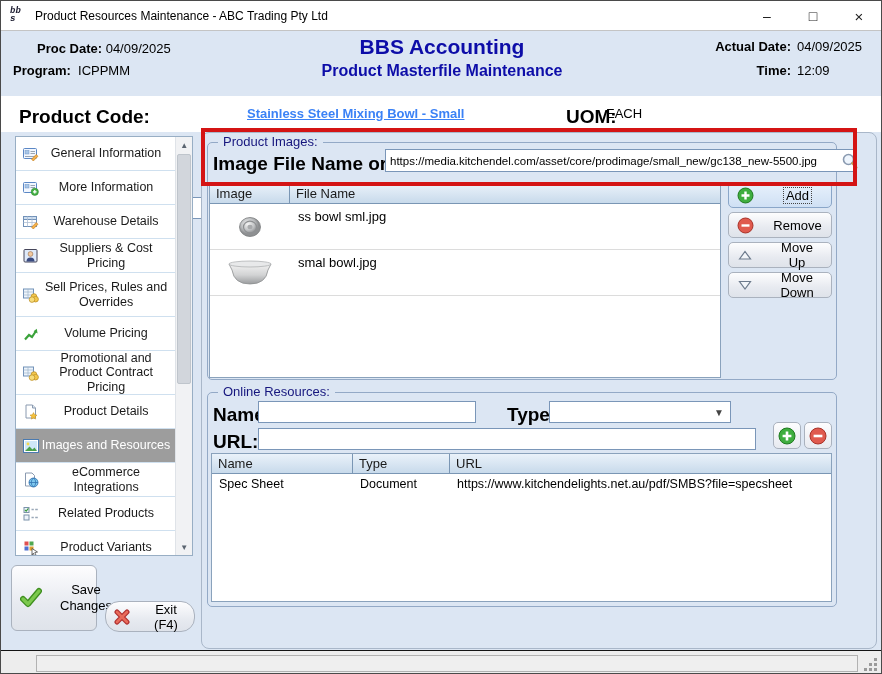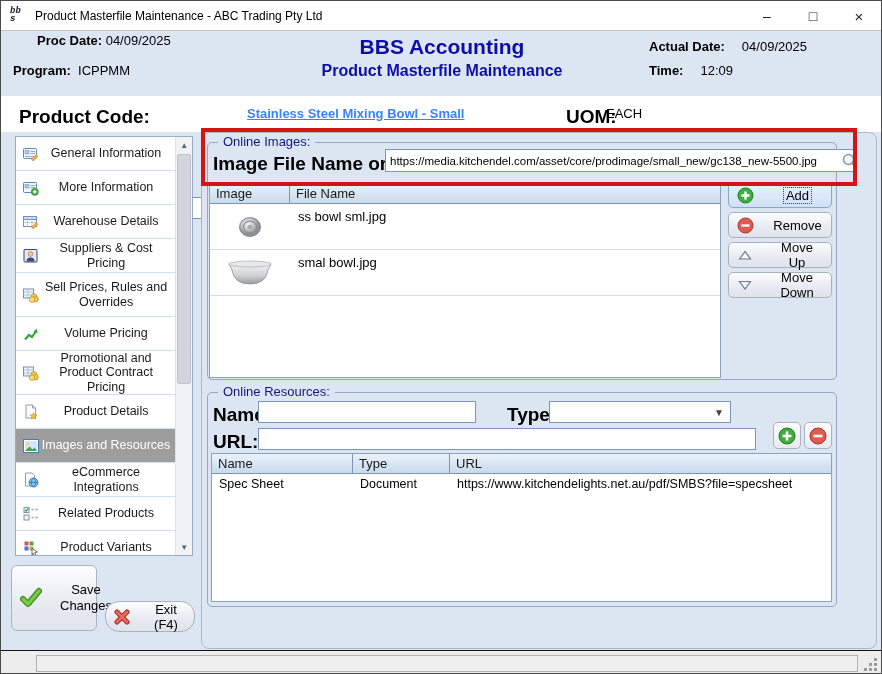--- a/index.html
+++ b/index.html
@@ -14,21 +14,21 @@
   .wc { position:absolute; top:0; width:36px; height:30px; display:flex; align-items:center; justify-content:center; font-size:14px; color:#222; cursor:default; }
   .wc-min { left:748px; } .wc-max { left:794px; } .wc-close { left:840px; font-size:15px; }
 
   
   .header { position:absolute; left:0; top:31px; width:100%; height:64px; background:#dce6f3; }
   .hl { position:absolute; font-size:13px; color:#000; }
   .hl b { font-weight:bold; }
   .center-title { position:absolute; left:260px; top:2px; width:362px; text-align:center; color:#0d0da8; }
   .center-title .t1 { font-size:21px; font-weight:bold; line-height:26px; }
   .center-title .t2 { font-size:16px; font-weight:bold; line-height:22px; }
-  .hr-row { position:absolute; right:12px; width:220px; display:flex; gap:17px; font-size:13px; }
+  .hr-row { position:absolute; right:12px; width:220px; display:flex; justify-content:flex-end; gap:6px; font-size:13px; }
   .hr-row .lab { font-weight:bold; }
   .hr-row .val { width:72px; text-align:left; }
 
   
   .prodbar { position:absolute; left:0; top:95px; width:100%; height:36px; background:#ffffff; }
   .lbl { font-weight:bold; font-size:19px; color:#000; }
   .pos { position:absolute; }
   .txt { border:1px solid #7a96b8; background:#fff; font-family:"Liberation Sans",sans-serif; font-size:12px; padding:2px 4px; color:#000; }
   .code-input-wrap { position:absolute; left:112px; top:101px; width:120px; height:22px; }
   .code-input-wrap input { width:100%; height:100%; padding-right:20px; }
@@ -113,28 +113,28 @@
 </head>
 <body>
 
 <div class="win">
 
   <div class="titlebar">
     <div class="app-logo">
       <div>bb</div>
       <div class="r2">s</div>
     </div>
-    <span class="win-title">Product Masterfile Maintenance - ABC Trading Pty Ltd</span>
+    <span class="win-title">Product Resources Maintenance - ABC Trading Pty Ltd</span>
     <span class="wc wc-min">–</span>
     <span class="wc wc-max">□</span>
     <span class="wc wc-close">×</span>
   </div>
 
   <div class="header">
-    <div class="hl" style="left:12px; top:1px;padding-left:24px;">
+    <div class="hl" style="left:12px; top:9px;padding-left:24px;">
       <b>Proc Date:</b>
       <span>04/09/2025</span>
     </div>
     <div class="hl" style="left:12px; top:31px;">
       <b>Program:</b>&nbsp;
       <span>ICPPMM</span>
     </div>
     <div class="center-title">
       <div class="t1">BBS Accounting</div>
       <div class="t2">Product Masterfile Maintenance</div>
@@ -357,21 +357,21 @@
           <path d="M3 3 L13 13 M13 3 L3 13" stroke="#b03030" stroke-width="5" stroke-linecap="round"></path>
           <path d="M3 3 L13 13 M13 3 L3 13" stroke="#e86a5a" stroke-width="2.6" stroke-linecap="round"></path>
         </svg>
     </span>
     <span class="blabel">Exit (F4)</span>
   </div>
 
   <div class="panel"></div>
 
   <div class="grp grp-pi">
-    <span class="legend">Online Images:</span>
+    <span class="legend">Product Images:</span>
   </div>
   <span class="lbl pos" style="left:212px; top:152px; position:absolute;">Image File Name or URL:</span>
   <span style="position:absolute; left:352px; top:148px; width:472px; height:23px;margin-left:32px;">
     <input class="txt" style="width: 100%; height: 100%; font-size: 11.5px; padding-right: 16px;" value="https://media.kitchendel.com/asset/core/prodimage/small_new/gc138_new-5500.jpg">
     <span class="mag" style="position:absolute; right:-2px; top:3px;">
       <svg viewBox="0 0 18 18">
           <circle cx="7.5" cy="7.5" r="5" fill="#eef5fd" stroke="#8a9ab0" stroke-width="1.6"></circle>
           <line x1="11.2" y1="11.2" x2="15.5" y2="15.5" stroke="#c09a50" stroke-width="2.2" stroke-linecap="round"></line>
         </svg>
     </span>

